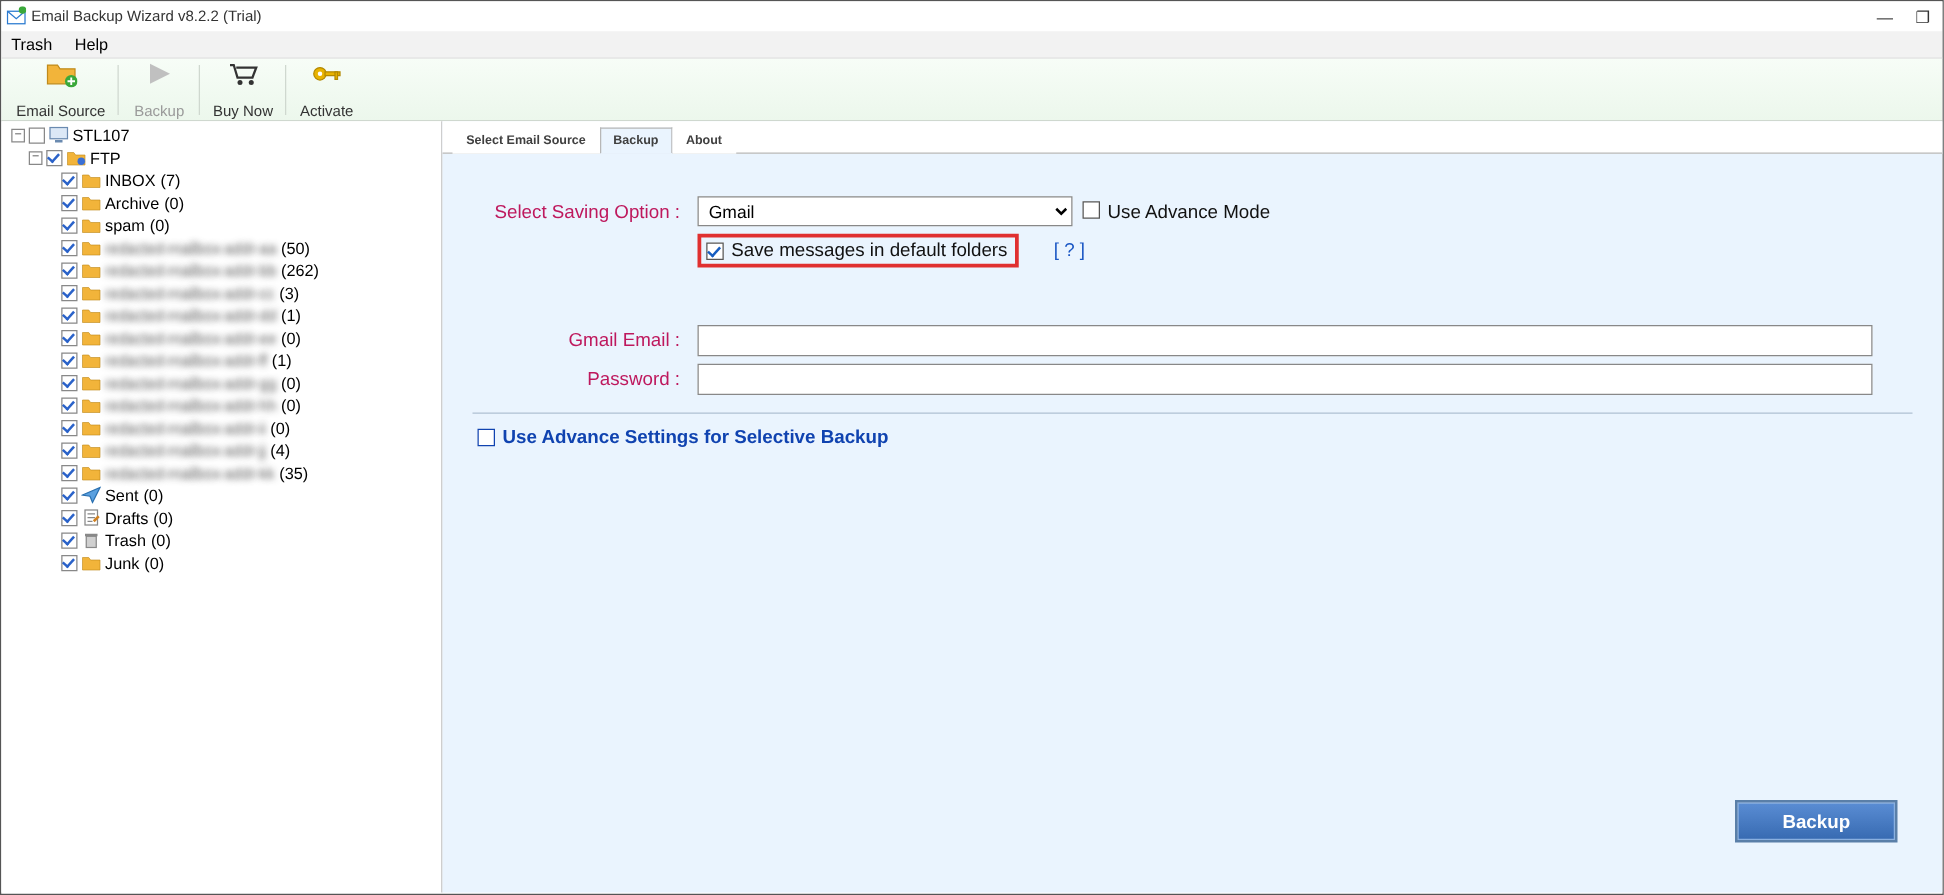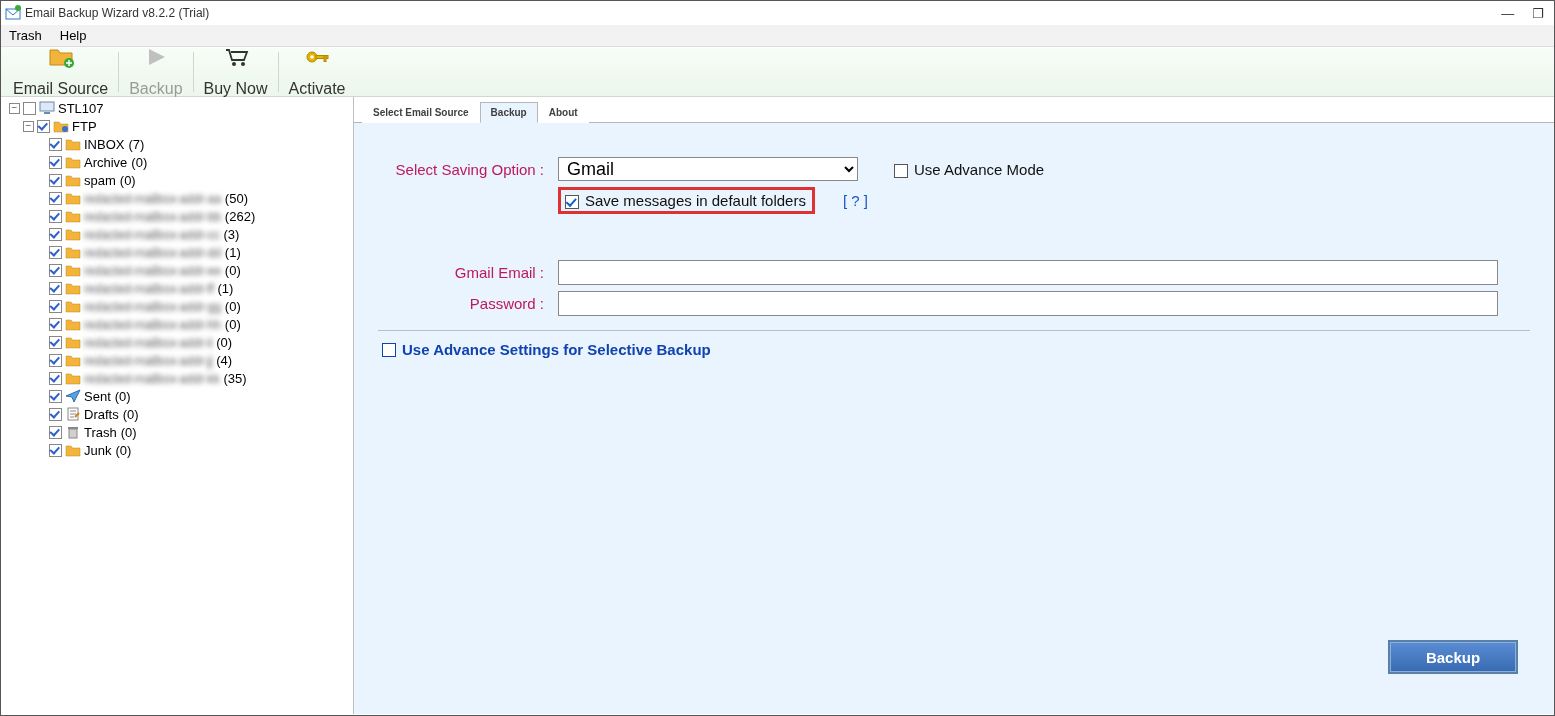--- a/index.html
+++ b/index.html
@@ -10,21 +10,21 @@
     .titlebar .title { color: #333; font-size: 12px; }
     .titlebar .win-controls { margin-left: auto; display: flex; gap: 18px; padding-right: 6px; }
     .titlebar .win-controls span { cursor: default; color: #333; }
 
     .menubar { height: 22px; background: #f2f2f2; border-bottom: 1px solid #ddd; display: flex; align-items: center; padding: 0 8px; gap: 18px; font-size: 13px; }
     .menubar span { cursor: default; }
 
     .toolbar { height: 50px; background: linear-gradient(#f7fdf7, #ecf7ec); border-bottom: 1px solid #cfd8cf; display: flex; align-items: center; padding: 0 4px; }
     .tool-btn { display: flex; flex-direction: column; align-items: center; justify-content: center; padding: 2px 8px; height: 48px; min-width: 60px; cursor: default; }
     .tool-btn .ticon { width: 26px; height: 22px; }
-    .tool-btn .tlabel { font-size: 16px; color: #333; margin-top: 12px; }
+    .tool-btn .tlabel { font-size: 12px; color: #333; margin-top: 12px; }
     .tool-btn.disabled .tlabel { color: #9a9a9a; }
     .tool-btn.disabled svg path, .tool-btn.disabled svg polygon { fill: #c0c0c0; }
     .tool-sep { width: 1px; height: 40px; background: #cfd8cf; margin: 0 2px; }
 
     .body { display: flex; height: 617px; }
     .sidebar { width: 353px; border-right: 1px solid #bfbfbf; background: #fff; font-size: 13px; padding-top: 2px; overflow: hidden; }
     .tree-row { display: flex; align-items: center; height: 18px; white-space: nowrap; }
     .toggle { width: 11px; height: 11px; border: 1px solid #888; display: inline-flex; align-items: center; justify-content: center; font-size: 10px; line-height: 1; color: #555; margin-right: 3px; cursor: default; }
     .chk { width: 13px; height: 13px; border: 1px solid #888; display: inline-flex; align-items: center; justify-content: center; margin-right: 3px; background: #fff; cursor: default; }
     .chk.checked::after { content: ""; display: block; width: 7px; height: 4px; border-left: 2px solid #2a62c9; border-bottom: 2px solid #2a62c9; transform: rotate(-48deg) translate(0px,-1px); }
@@ -38,26 +38,26 @@
     .indent3 { padding-left: 48px; }
 
     .main { flex: 1; display: flex; flex-direction: column; background: #eaf4fe; }
     .tabs { display: flex; background: #fff; border-bottom: 1px solid #b7b7b7; padding-left: 8px; padding-top: 4px; gap: 0; }
     .tab { padding: 4px 10px; font-size: 10px; font-weight: 700; color: #404040; background: #fff; border: 1px solid transparent; cursor: default; position: relative; bottom: -1px; }
     .tab.active { border: 1px solid #b7b7b7; border-bottom: 1px solid #eaf4fe; background: #eaf4fe; }
 
     .content { flex: 1; position: relative; padding: 18px 24px; }
     .row { display: flex; align-items: center; margin-bottom: 6px; }
     .lab { width: 180px; text-align: right; padding-right: 14px; font-size: 15px; color: #be185d; }
-    select.sel { width: 300px; height: 24px; border: 1px solid #888; font-size: 18px; padding: 0 4px; background: #fff; }
+    select.sel { width: 300px; height: 24px; border: 1px solid #888; font-size: 14px; padding: 0 4px; background: #fff; }
     .cb { width: 14px; height: 14px; border: 1px solid #555; display: inline-flex; align-items: center; justify-content: center; background: #fff; margin-right: 6px; cursor: default; }
     .cb.checked::after { content: ""; display: block; width: 8px; height: 4px; border-left: 2px solid #155cc0; border-bottom: 2px solid #155cc0; transform: rotate(-48deg) translate(0px,-1px); }
     .opt-text { font-size: 15px; color: #111; }
-    .adv-mode { display: flex; align-items: flex-end; margin-left: 36px; }
-    .highlighted { display: inline-flex; align-items: flex-end; border: 3px solid #e03030; padding: 2px 6px 2px 4px; }
+    .adv-mode { display: flex; align-items: flex-start; margin-left: 8px; }
+    .highlighted { display: inline-flex; align-items: center; border: 3px solid #e03030; padding: 2px 6px 2px 4px; }
     .helplnk { color: #1b57c4; font-size: 15px; margin-left: 28px; cursor: default; }
     .input { height: 25px; width: 940px; border: 1px solid #888; background: #fff; padding: 0 4px; font-size: 14px; }
     .hrule { border: none; border-top: 1px solid #afc0d2; margin: 14px 0 10px 0; }
     .sel-backup { display: flex; align-items: center; font-weight: 700; color: #1043b0; font-size: 15px; margin-top: 4px; margin-left: 4px; }
     .backup-btn { position: absolute; right: 36px; bottom: 40px; width: 130px; height: 34px; background: linear-gradient(#5a8dd4, #376ab1); border: 2px solid #5a7fa8; color: #fff; font-weight: 700; font-size: 15px; cursor: default; box-shadow: inset 0 0 0 1px #8ab0e0; }
 
   </style>
 </head>
 <body>
 

